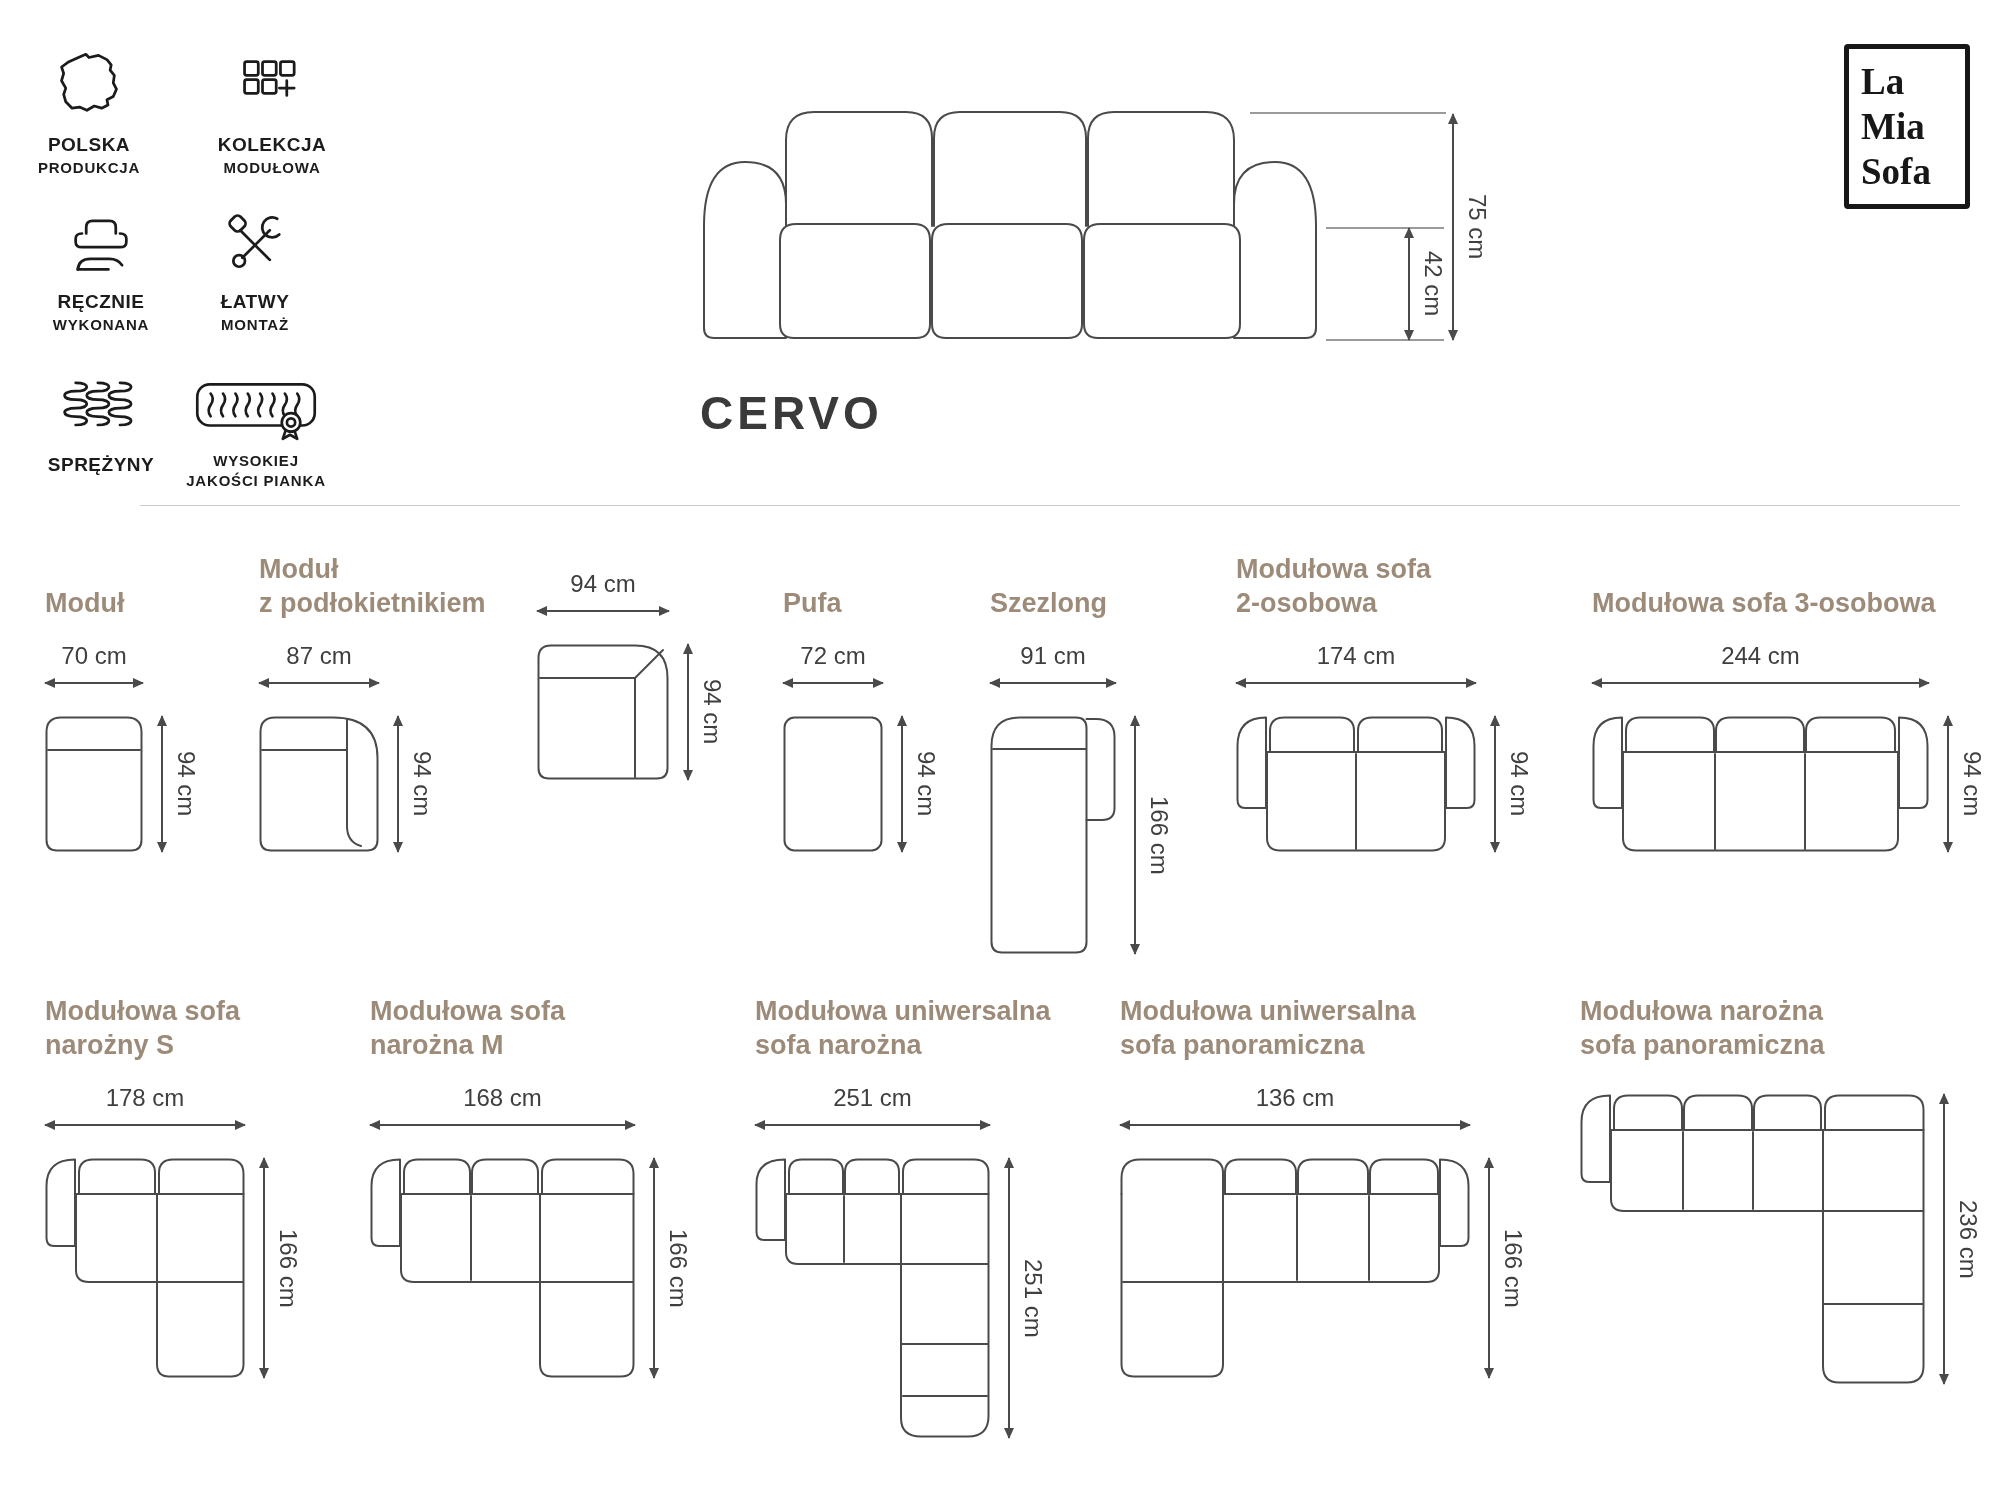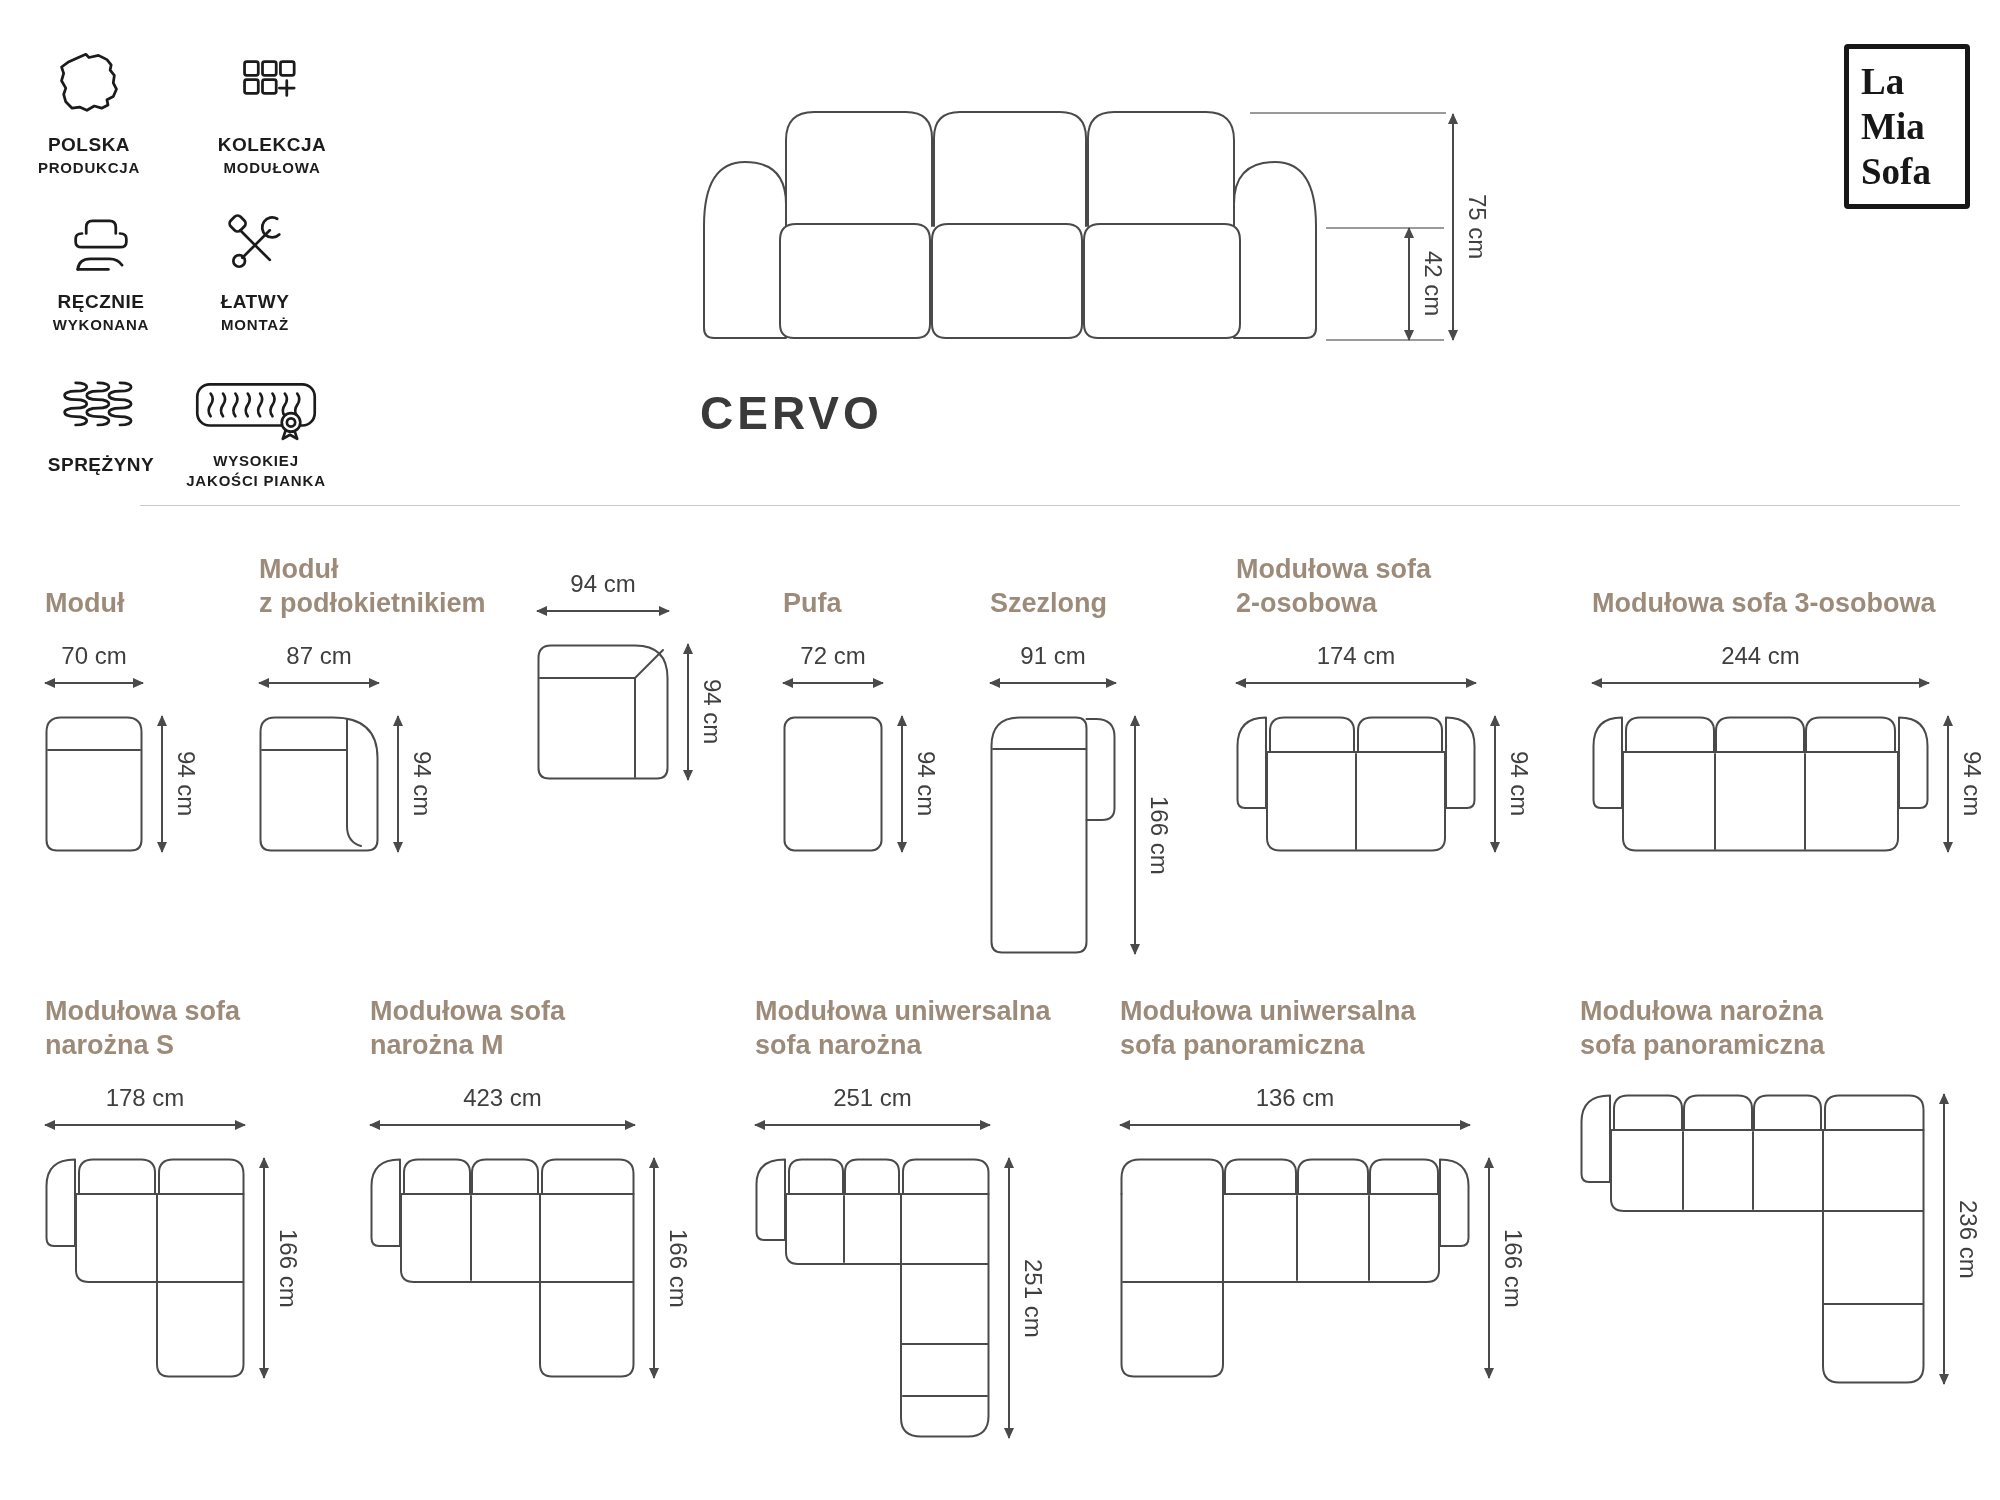--- a/index.html
+++ b/index.html
@@ -353,21 +353,21 @@
           <i class="av-b"></i>
         </div>
       <div class="vdim-label">94 cm</div>
     </div>
   </div>
 </div>
 
 <div class="cell" style="left:45px;top:990px">
   <div class="cell-title">
     <div>Modułowa sofa</div>
-    <div>narożna S</div>
+    <div>narożny S</div>
   </div>
   <div class="hdim" style="width:200px">
     <div class="hdim-label">178 cm</div>
     <div class="hdim-line">
         <i class="ah-l"></i>
         <i class="ah-r"></i>
       </div>
   </div>
   <div class="draw-row">
     <svg width="200" height="220" viewBox="0 0 200 220">
@@ -387,21 +387,21 @@
     </div>
   </div>
 </div>
 
 <div class="cell" style="left:370px;top:990px">
   <div class="cell-title">
     <div>Modułowa sofa</div>
     <div>narożna M</div>
   </div>
   <div class="hdim" style="width:265px">
-    <div class="hdim-label">423 cm</div>
+    <div class="hdim-label">168 cm</div>
     <div class="hdim-line">
         <i class="ah-l"></i>
         <i class="ah-r"></i>
       </div>
   </div>
   <div class="draw-row">
     <svg width="265" height="220" viewBox="0 0 265 220">
       <path d="M30 1.5 Q1.5 1.5 1.5 28 V80 Q1.5 88 9 88 H30 Z"></path>
       <path d="M34 36 V15 Q34 1.5 48 1.5 H86 Q100 1.5 100 15 V36"></path>
       <path d="M102 36 V15 Q102 1.5 116 1.5 H154 Q168 1.5 168 15 V36"></path>

